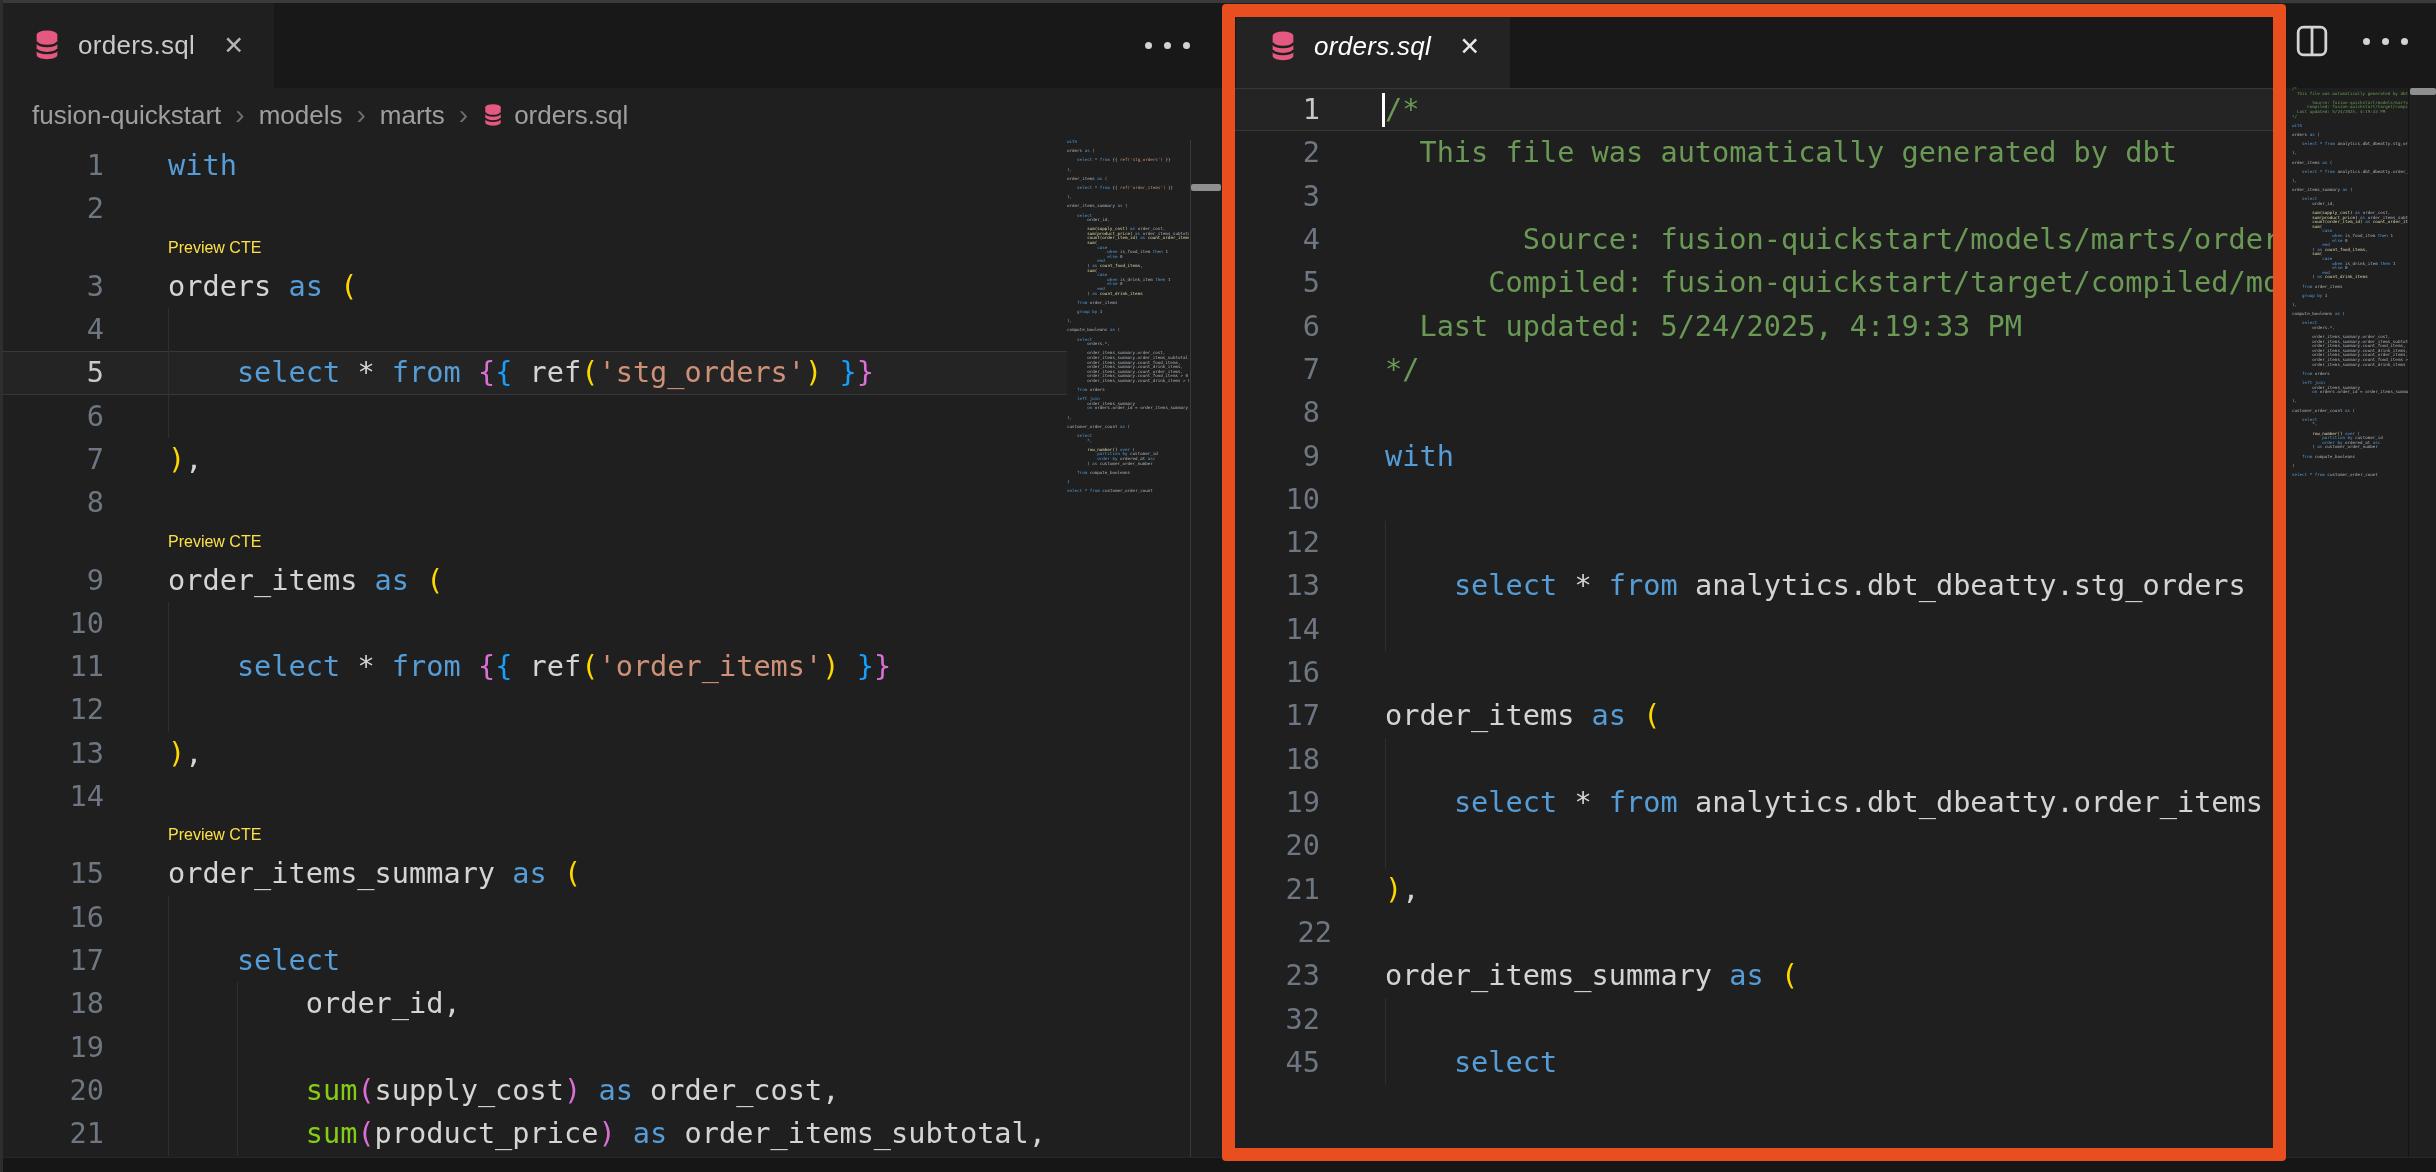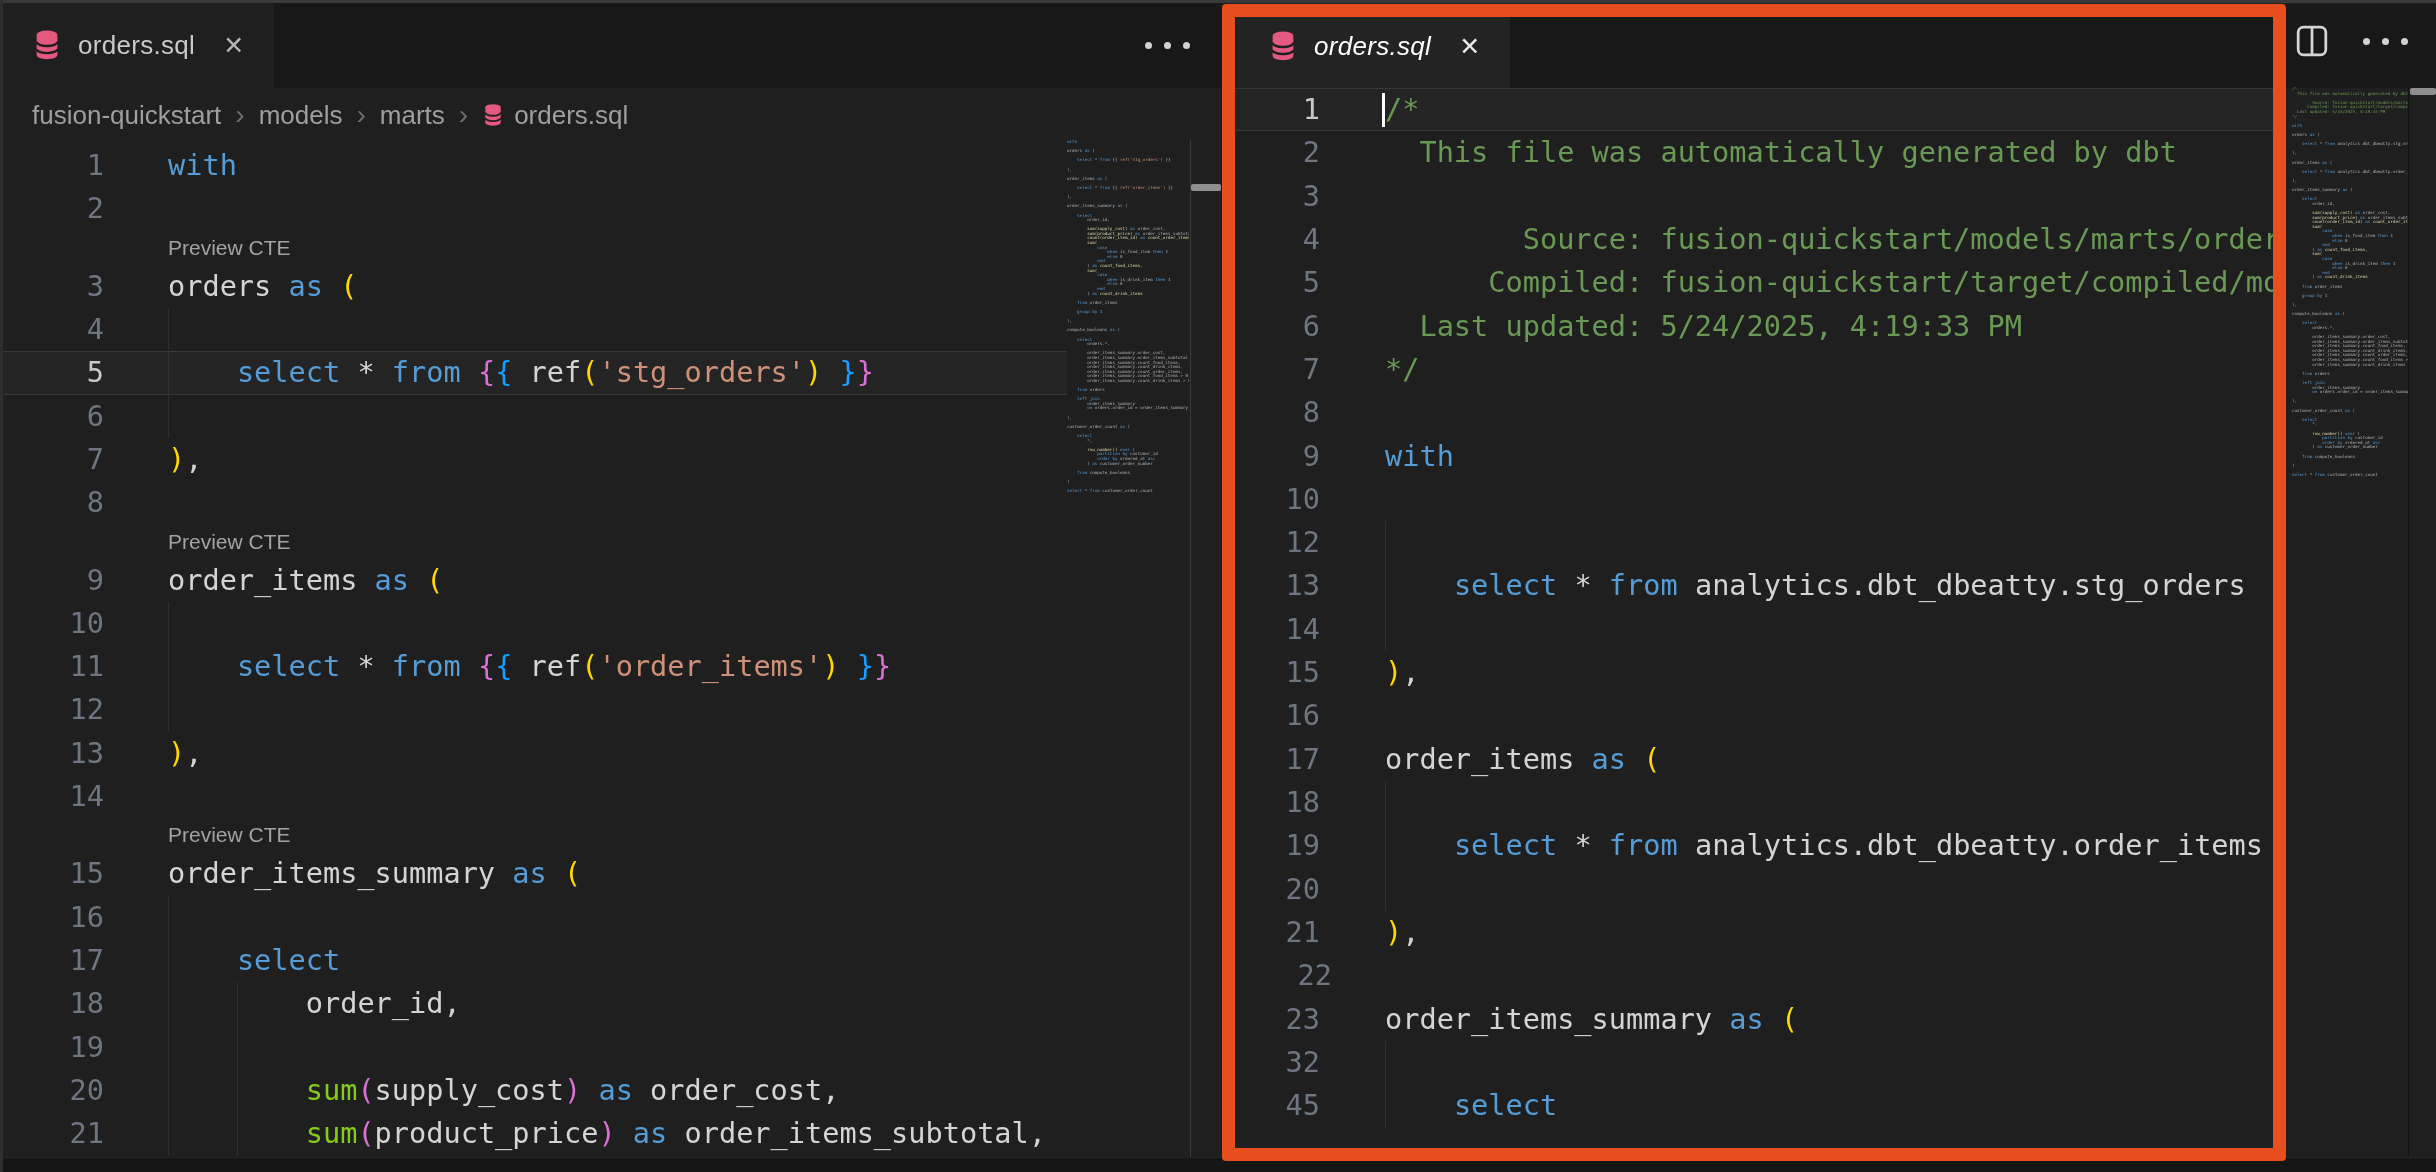--- a/index.html
+++ b/index.html
@@ -35,21 +35,21 @@
   .breadcrumb .dbicon{margin-right:10px}
 
   
   .code-box{position:absolute;overflow:hidden}
   #left-code{left:0;top:144px;width:1067px;height:1013px}
   #right-code{left:0;top:88px;width:1051px;height:1069px}
   .row{position:relative;white-space:pre}
   .row.code{height:43.32px;line-height:43.32px;font-family:"DejaVu Sans Mono",monospace;
             font-size:28.6px;color:#d4d4d4}
   .row.lens{height:34px;line-height:34px;font-family:"Liberation Sans",sans-serif;
-            font-size:21px;color:#a3a3a3}
+            font-size:16px;color:#fde047}
   .ln{display:inline-block;text-align:right;color:#6e7681}
   .row.current{background:#242424;box-shadow:inset 0 1px 0 #383838,inset 0 -1px 0 #383838}
   .row.current .ln{color:#c8c8c8}
   .guide{position:absolute;top:0;bottom:0;width:1px;background:#2f2f2f}
   .cursor{position:absolute;width:3px;height:34px;top:5px;background:#ffffff}
 
   .tk-kw{color:#569cd6}.tk-id{color:#d4d4d4}.tk-pl{color:#d4d4d4}.tk-op{color:#d4d4d4}
   .tk-str{color:#ce9178}.tk-cm{color:#6a9955}.tk-fn{color:#84cc16}
   .tk-b1{color:#ffd700}.tk-b2{color:#da70d6}.tk-b3{color:#179fff}
 
@@ -180,21 +180,20 @@
         <div class="row code"><span class="ln" style="width: 98px;">4</span><span style="padding-left: 65px;"><span class="tk-cm">        Source: fusion-quickstart/models/marts/orders.sql</span></span></div>
         <div class="row code"><span class="ln" style="width: 98px;">5</span><span style="padding-left: 65px;"><span class="tk-cm">      Compiled: fusion-quickstart/target/compiled/models/marts/orders.sql</span></span></div>
         <div class="row code"><span class="ln" style="width: 98px;">6</span><span style="padding-left: 65px;"><span class="tk-cm">  Last updated: 5/24/2025, 4:19:33 PM</span></span></div>
         <div class="row code"><span class="ln" style="width: 98px;">7</span><span style="padding-left: 65px;"><span class="tk-cm">*/</span></span></div>
         <div class="row code"><span class="ln" style="width: 98px;">8</span><span style="padding-left: 65px;"></span></div>
         <div class="row code"><span class="ln" style="width: 98px;">9</span><span style="padding-left: 65px;"><span class="tk-kw">with</span></span></div>
         <div class="row code"><span class="ln" style="width: 98px;">10</span><span style="padding-left: 65px;"></span></div>
         <div class="row code"><span class="ln" style="width: 98px;">12</span><span style="padding-left: 65px;"></span><i class="guide" style="left: 163px;"></i></div>
         <div class="row code"><span class="ln" style="width: 98px;">13</span><span style="padding-left: 65px;"><span class="tk-pl">    </span><span class="tk-kw">select</span><span class="tk-pl"> </span><span class="tk-op">*</span><span class="tk-pl"> </span><span class="tk-kw">from</span><span class="tk-pl"> </span><span class="tk-id">analytics.dbt_dbeatty.stg_orders</span></span><i class="guide" style="left: 163px;"></i></div>
         <div class="row code"><span class="ln" style="width: 98px;">14</span><span style="padding-left: 65px;"></span><i class="guide" style="left: 163px;"></i></div>
-        <div class="row code"><span class="ln" style="width: 98px;">15</span><span style="padding-left: 65px;"><span class="tk-b1">)</span><span class="tk-pl">,</span></span></div>
         <div class="row code"><span class="ln" style="width: 98px;">16</span><span style="padding-left: 65px;"></span></div>
         <div class="row code"><span class="ln" style="width: 98px;">17</span><span style="padding-left: 65px;"><span class="tk-id">order_items</span><span class="tk-pl"> </span><span class="tk-kw">as</span><span class="tk-pl"> </span><span class="tk-b1">(</span></span></div>
         <div class="row code"><span class="ln" style="width: 98px;">18</span><span style="padding-left: 65px;"></span><i class="guide" style="left: 163px;"></i></div>
         <div class="row code"><span class="ln" style="width: 98px;">19</span><span style="padding-left: 65px;"><span class="tk-pl">    </span><span class="tk-kw">select</span><span class="tk-pl"> </span><span class="tk-op">*</span><span class="tk-pl"> </span><span class="tk-kw">from</span><span class="tk-pl"> </span><span class="tk-id">analytics.dbt_dbeatty.order_items</span></span><i class="guide" style="left: 163px;"></i></div>
         <div class="row code"><span class="ln" style="width: 98px;">20</span><span style="padding-left: 65px;"></span><i class="guide" style="left: 163px;"></i></div>
         <div class="row code"><span class="ln" style="width: 98px;">21</span><span style="padding-left: 65px;"><span class="tk-b1">)</span><span class="tk-pl">,</span></span></div>
         <div class="row code"><span class="ln" style="width: 98px; padding-left: 12px;">22</span><span style="padding-left: 65px;"></span></div>
         <div class="row code"><span class="ln" style="width: 98px;">23</span><span style="padding-left: 65px;"><span class="tk-id">order_items_summary</span><span class="tk-pl"> </span><span class="tk-kw">as</span><span class="tk-pl"> </span><span class="tk-b1">(</span></span></div>
         <div class="row code"><span class="ln" style="width: 98px;">32</span><span style="padding-left: 65px;"></span><i class="guide" style="left: 163px;"></i></div>
         <div class="row code"><span class="ln" style="width: 98px;">45</span><span style="padding-left: 65px;"><span class="tk-pl">    </span><span class="tk-kw">select</span></span><i class="guide" style="left: 163px;"></i></div>

